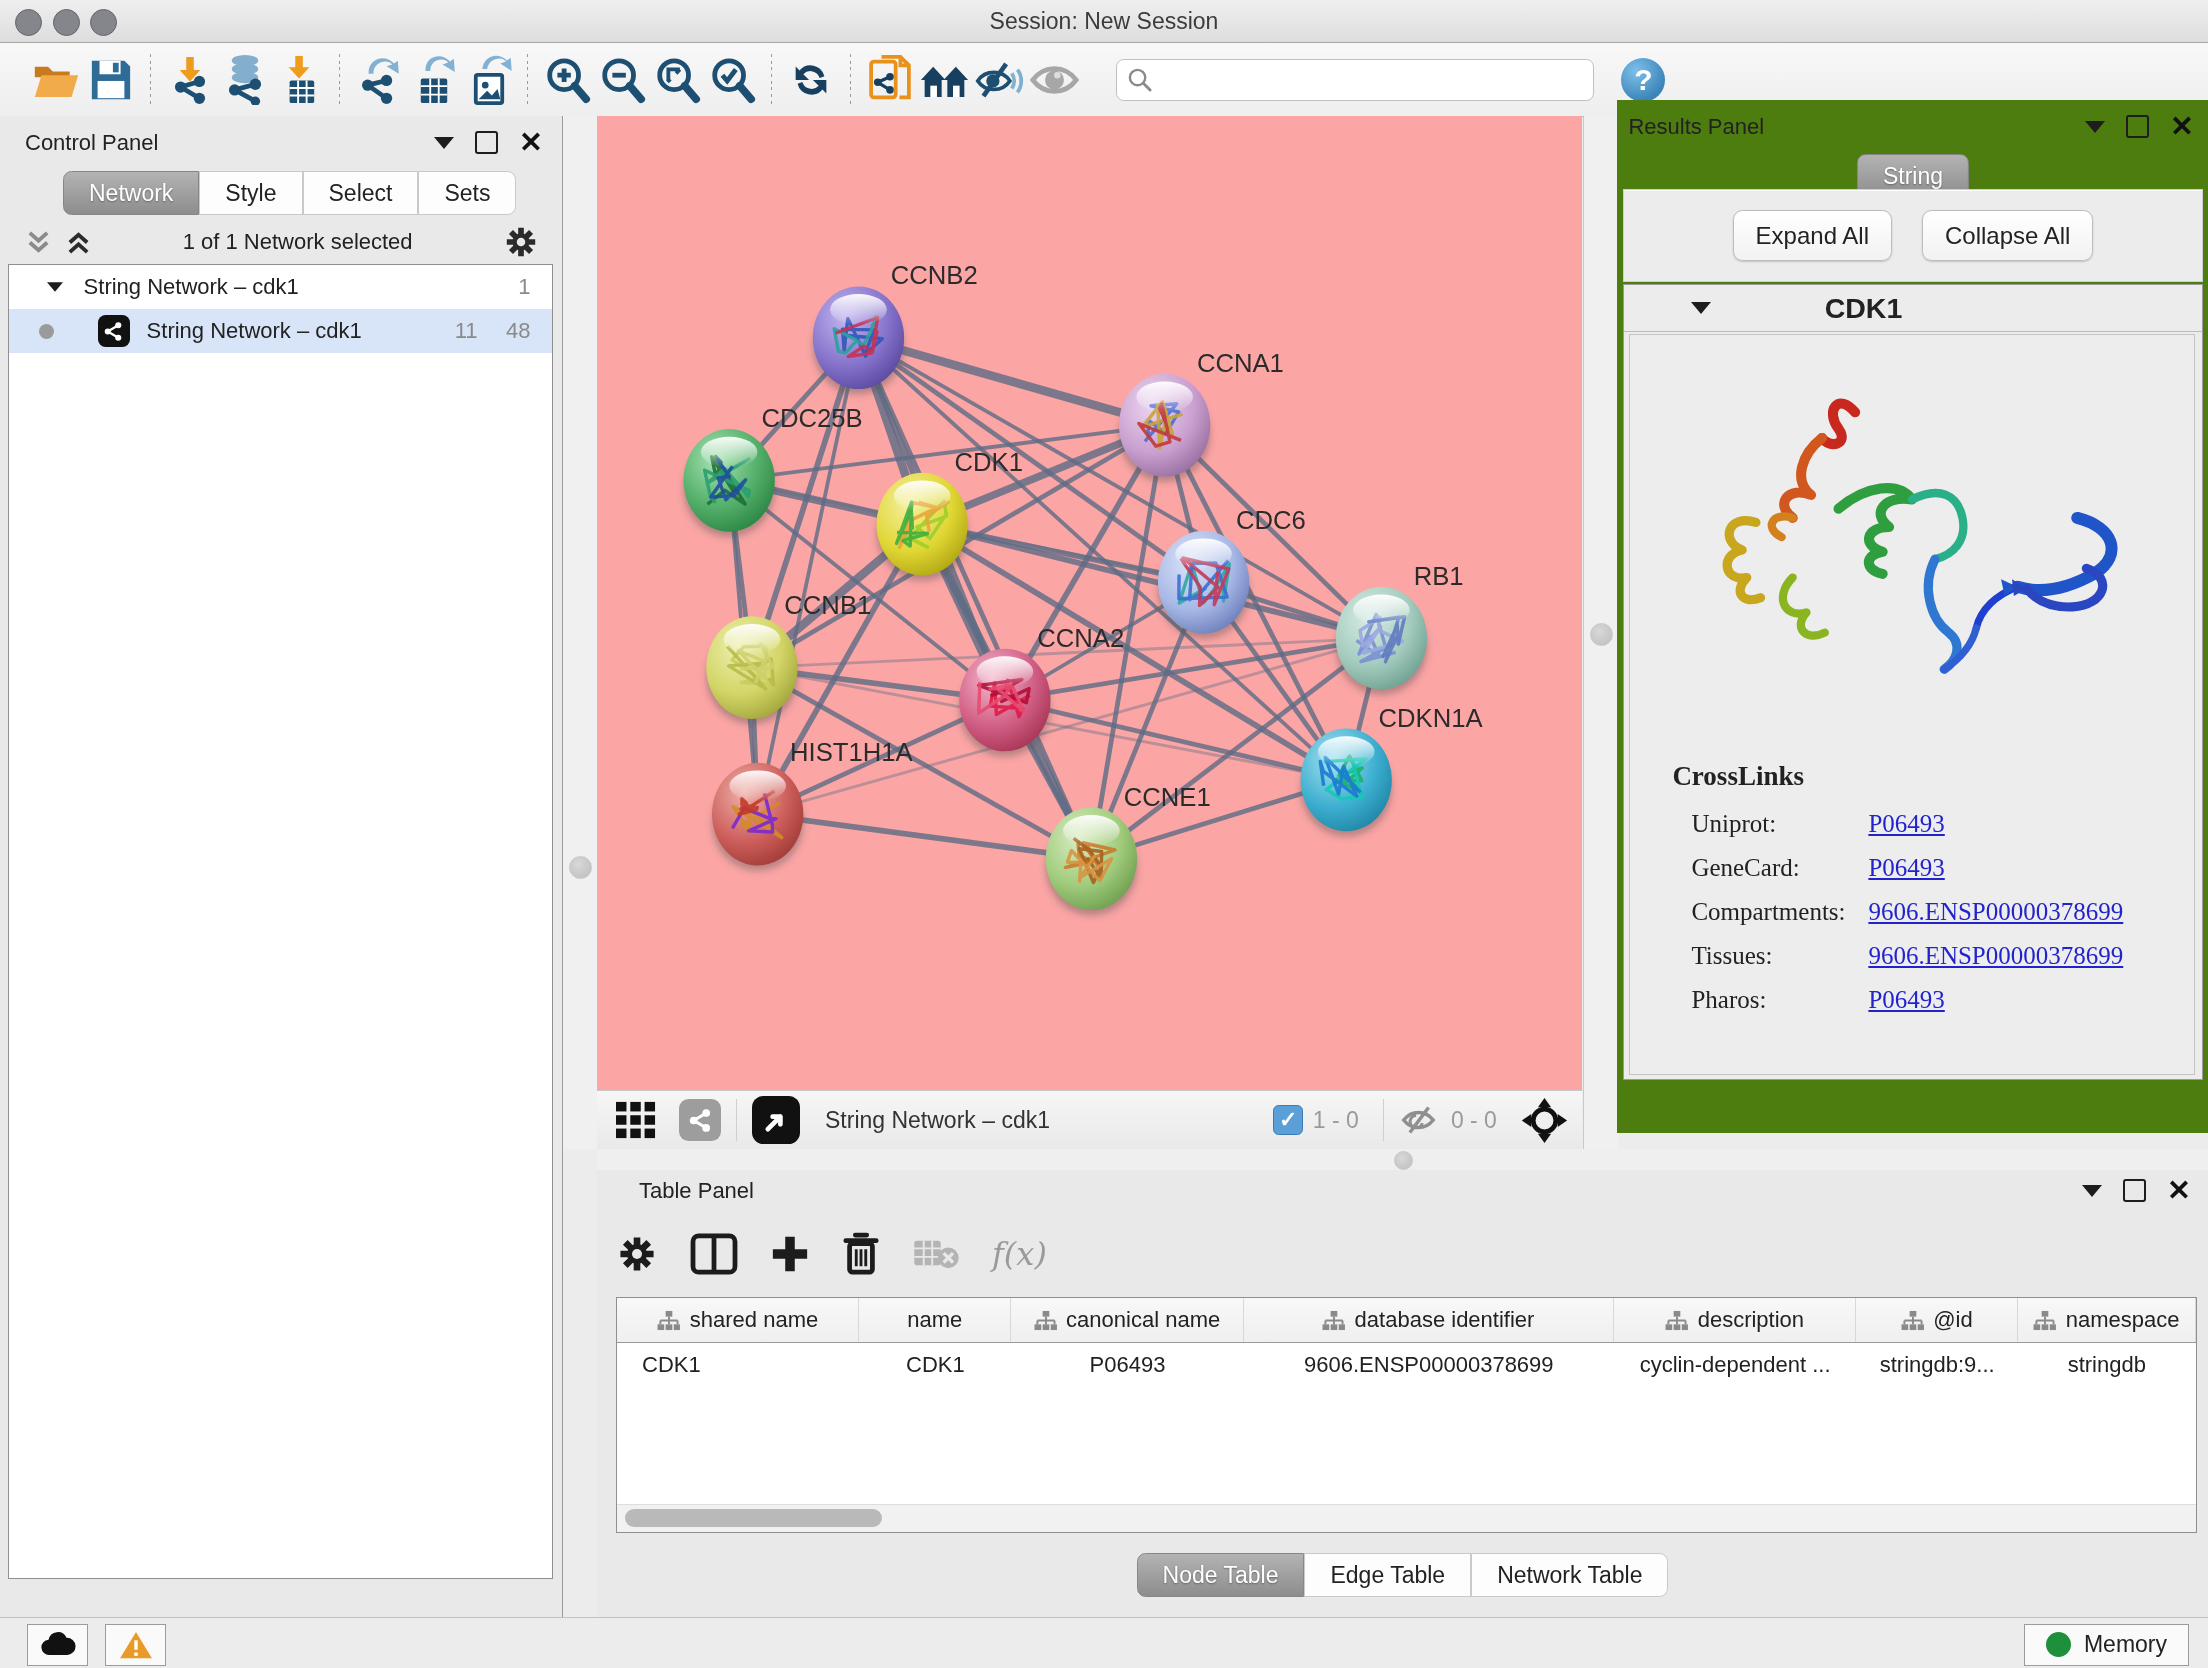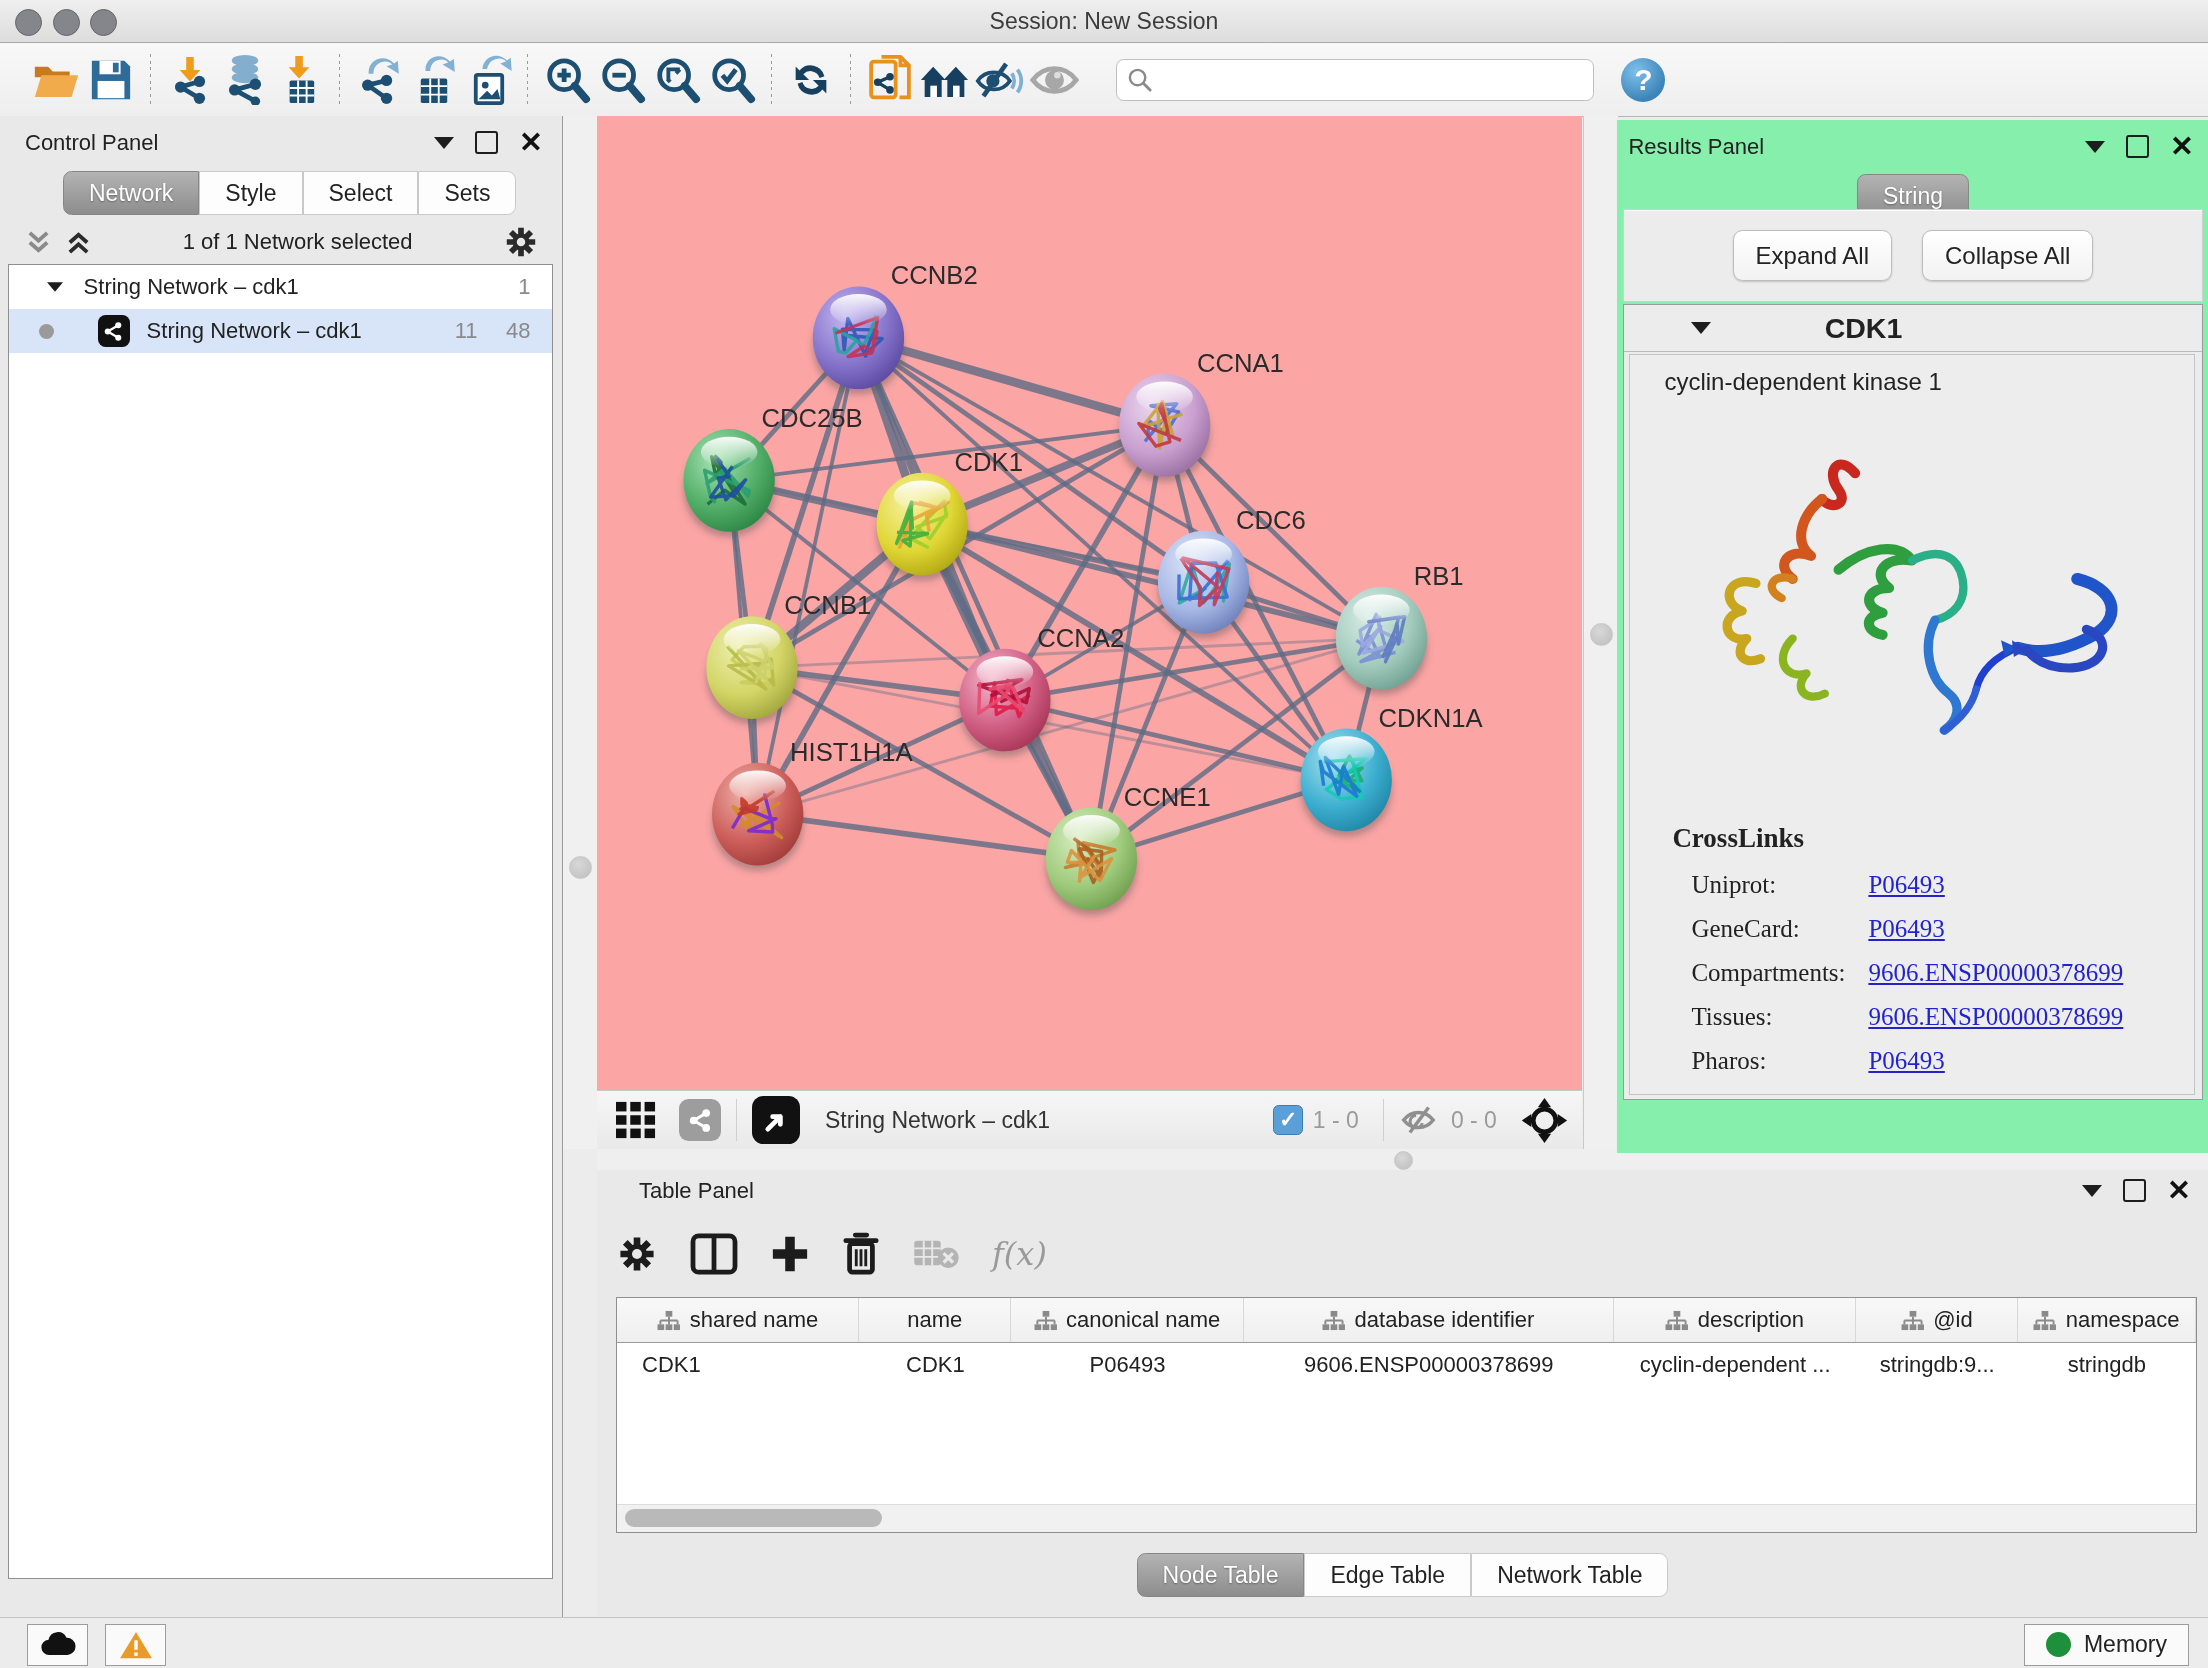--- a/index.html
+++ b/index.html
@@ -65,21 +65,21 @@
   .count-txt{font-size:23px;color:#9a9a9a;margin:0 9.5px;}
   #sel-checkbox{width:28.5px;height:28.5px;border-radius:5.7px;background:#5b9fd8;border:1px solid #3c7cb5;
     color:#fff;font-size:22px;font-weight:bold;display:flex;align-items:center;justify-content:center;}
   #net-splitR{position:absolute;left:1583px;top:116px;width:34px;height:1033px;
     background:#f0f0f0;border-left:1px solid #c9c9c9;}
   .split-handle{position:absolute;width:21px;height:21px;border-radius:50%;
     background:radial-gradient(circle at 40% 35%,#d8d8d8,#bdbdbd);border:1px solid #c8c8c8;}
   #h-split{position:absolute;left:597px;top:1149px;width:1611px;height:21px;background:#efefef;}
   #h-split .split-handle{left:797px;top:1.9px;width:17px;height:17px;}
   
-  #results-panel{position:absolute;left:1617px;top:120px;width:592px;height:1033px;background:#86efac;}
+  #results-panel{position:absolute;left:1617px;top:100px;width:592px;height:1033px;background:#4d7c0f;}
   #rp-header{position:absolute;left:11.4px;right:15px;top:7.6px;height:38px;display:flex;align-items:center;}
   #rp-tab{position:absolute;left:50%;transform:translateX(-50%);top:48px;}
   #rp-tab .tab{border-radius:8.6px;}
   #rp-btnbox{position:absolute;left:5.7px;right:5.7px;top:89px;height:91px;background:#ececec;
     border:1px solid #cfcfcf;box-shadow:inset 0 1px 0 #fff;display:flex;align-items:center;
     justify-content:center;gap:30px;}
   .rp-btn{height:49px;padding:0 22px;background:linear-gradient(#ffffff,#f2f2f2);
     border:1px solid #bdbdbd;border-radius:9.5px;font-size:24px;display:flex;align-items:center;
     box-shadow:0 1px 1.9px rgba(0,0,0,.18);}
   #rp-content{position:absolute;left:5.7px;right:5.7px;top:184px;bottom:53px;background:#ececec;
@@ -669,21 +669,20 @@
     <div id="rp-btnbox">
       <div class="rp-btn">Expand All</div>
       <div class="rp-btn">Collapse All</div>
     </div>
     <div id="rp-content">
       <div id="rp-gene-row">
         <span class="tri-down" style="margin-left:67px"></span>
         <span id="rp-gene-name">CDK1</span>
       </div>
       <div id="rp-inner">
-        <div id="rp-desc">cyclin-dependent kinase 1</div>
         <svg id="protein-img" width="514" height="396" viewBox="0 0 560 420">
           <g fill="none" stroke-linecap="round" stroke-linejoin="round">
             <path d="M218 60 C200 38 185 58 200 78 C212 95 190 100 182 88" stroke="#c8281e" stroke-width="11"></path>
             <path d="M182 88 C160 105 150 135 170 150 C145 140 130 160 150 175" stroke="#d2571e" stroke-width="11"></path>
             <path d="M150 175 C128 168 118 186 138 196" stroke="#d2811e" stroke-width="9"></path>
             <path d="M110 180 C80 170 70 200 95 210 C70 215 75 245 100 240 C85 255 95 270 115 262" stroke="#c8a61e" stroke-width="10"></path>
             <path d="M150 240 C130 260 140 285 165 278 C150 295 165 310 185 300" stroke="#8ab520" stroke-width="9"></path>
             <path d="M200 165 C230 140 265 135 280 155 C250 150 235 170 255 185 C230 185 225 205 248 212 C228 215 228 232 248 236" stroke="#2f9e3f" stroke-width="11"></path>
             <path d="M280 155 C310 140 330 150 335 175 C340 200 325 215 305 220" stroke="#29b089" stroke-width="9"></path>
             <path d="M460 175 C500 185 510 215 480 235 C450 252 420 258 395 250" stroke="#1f55c8" stroke-width="13"></path>

